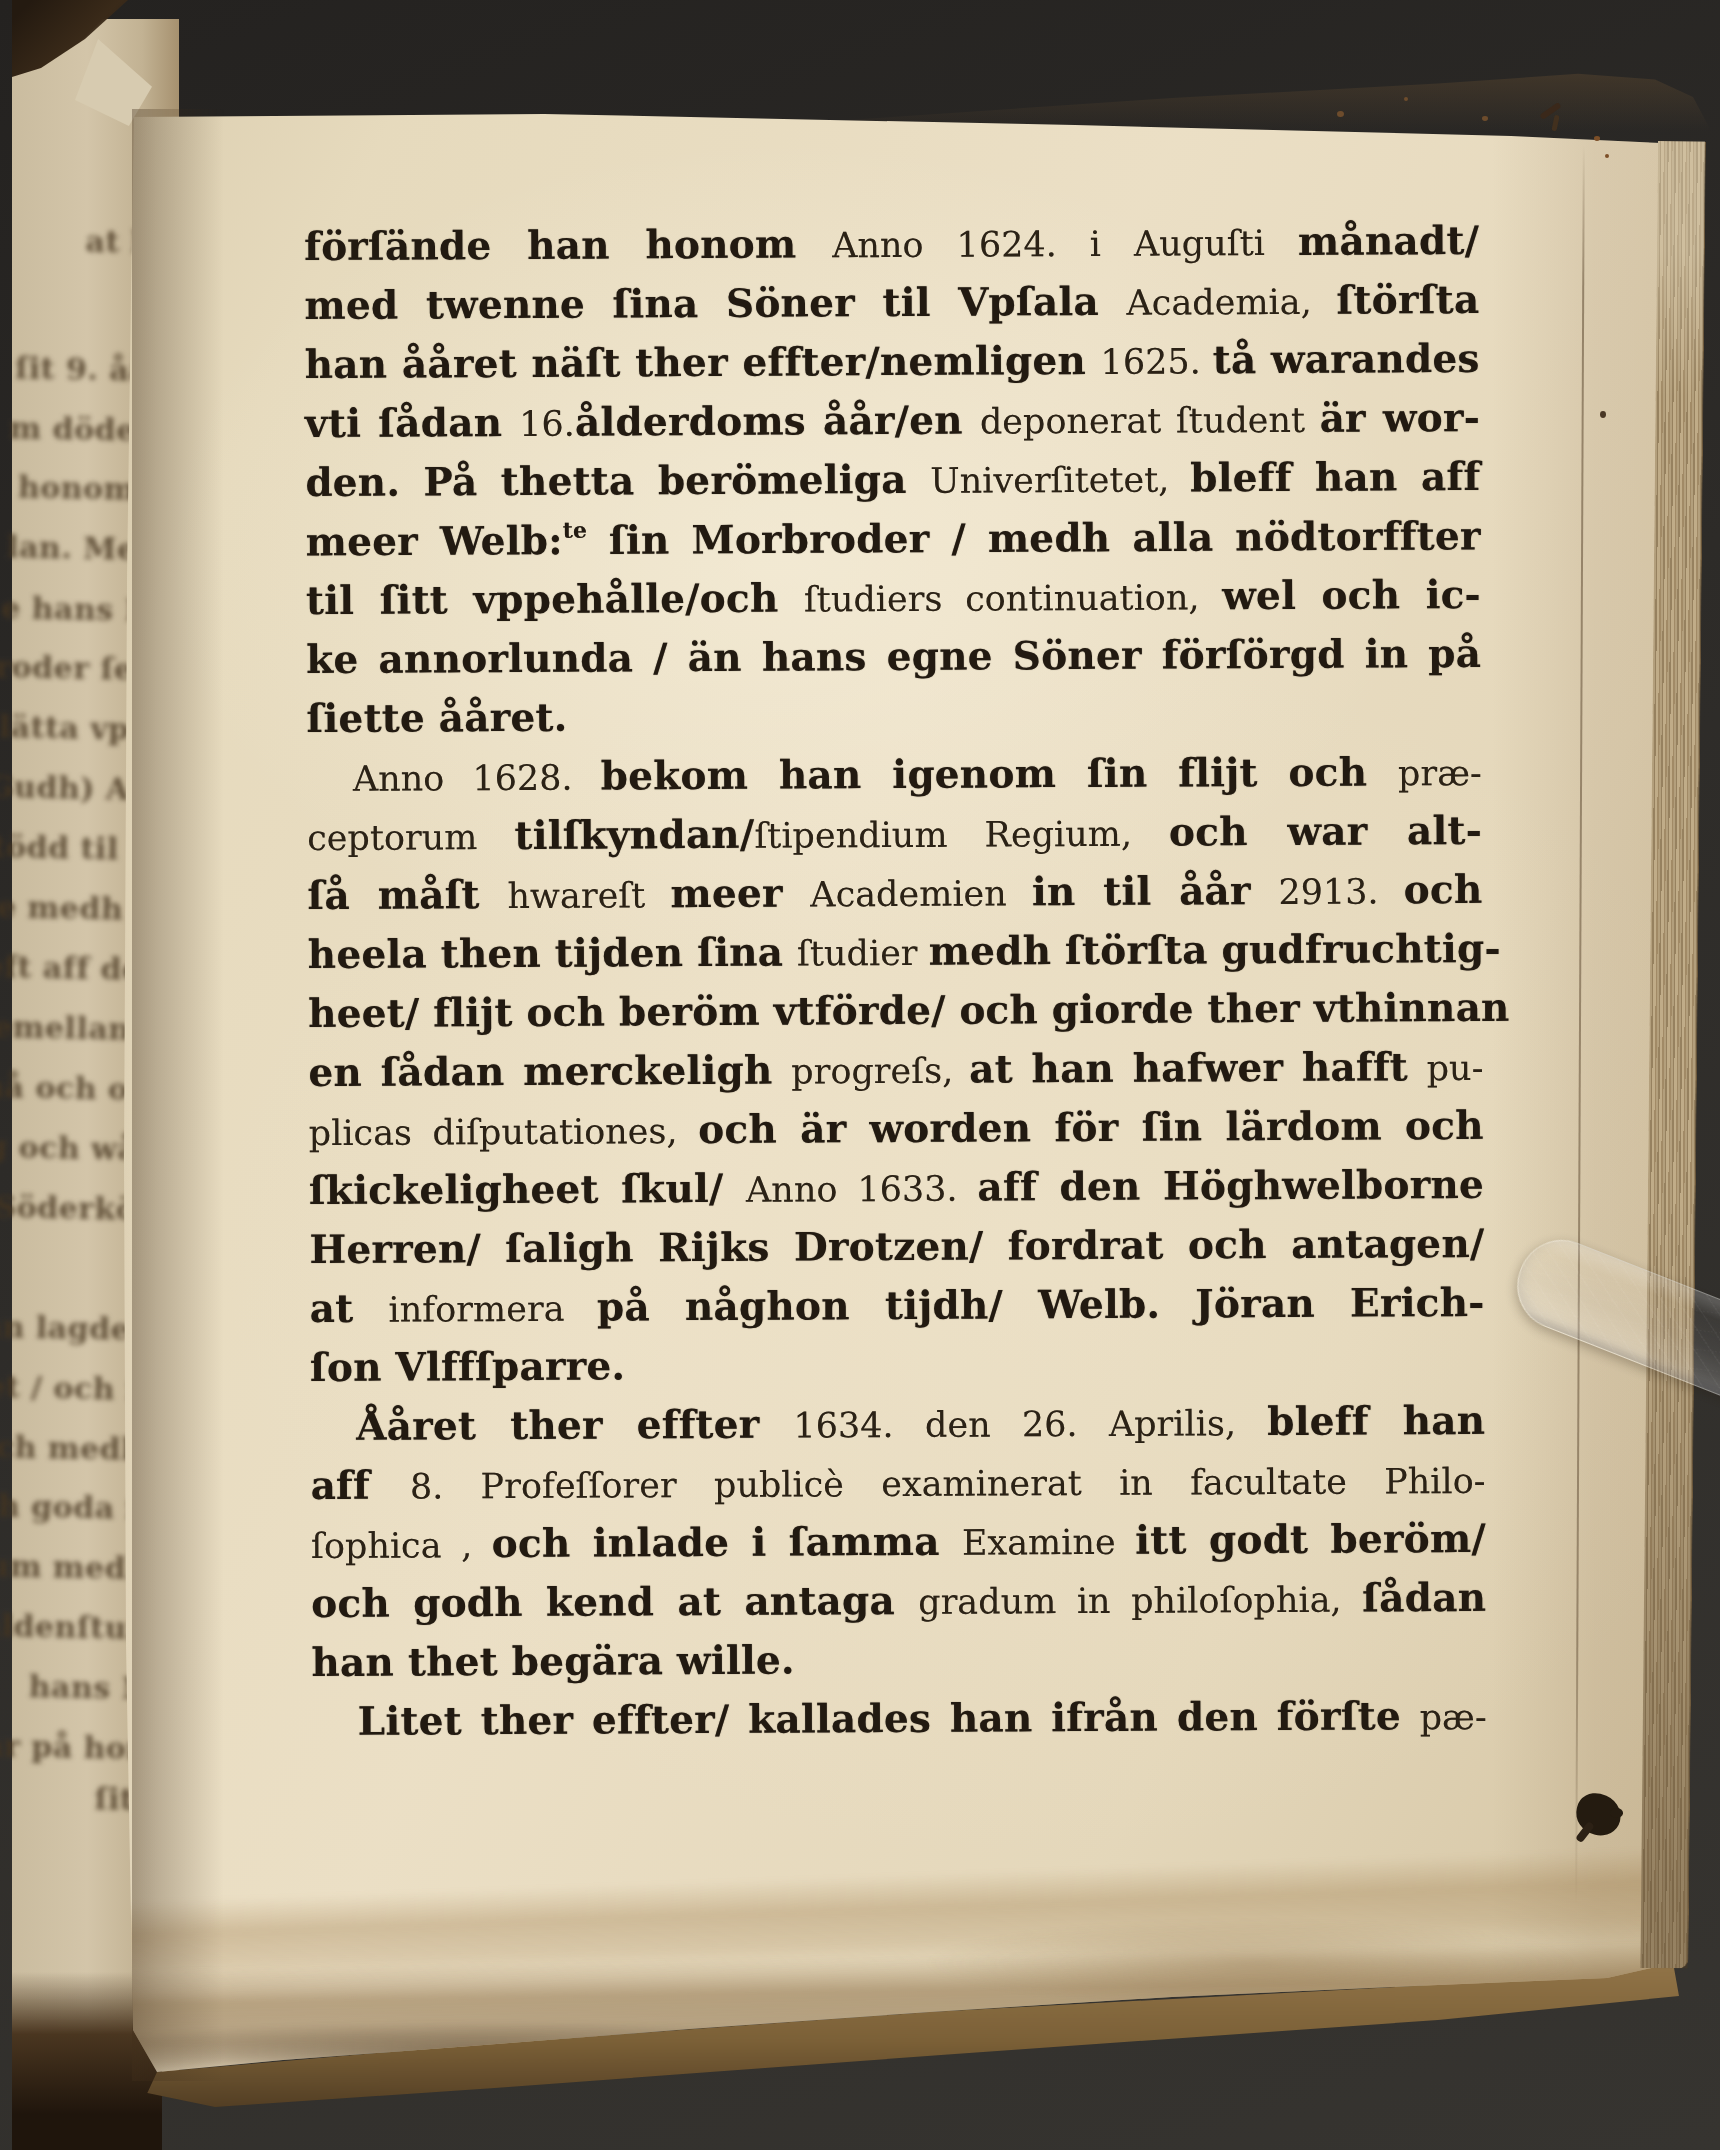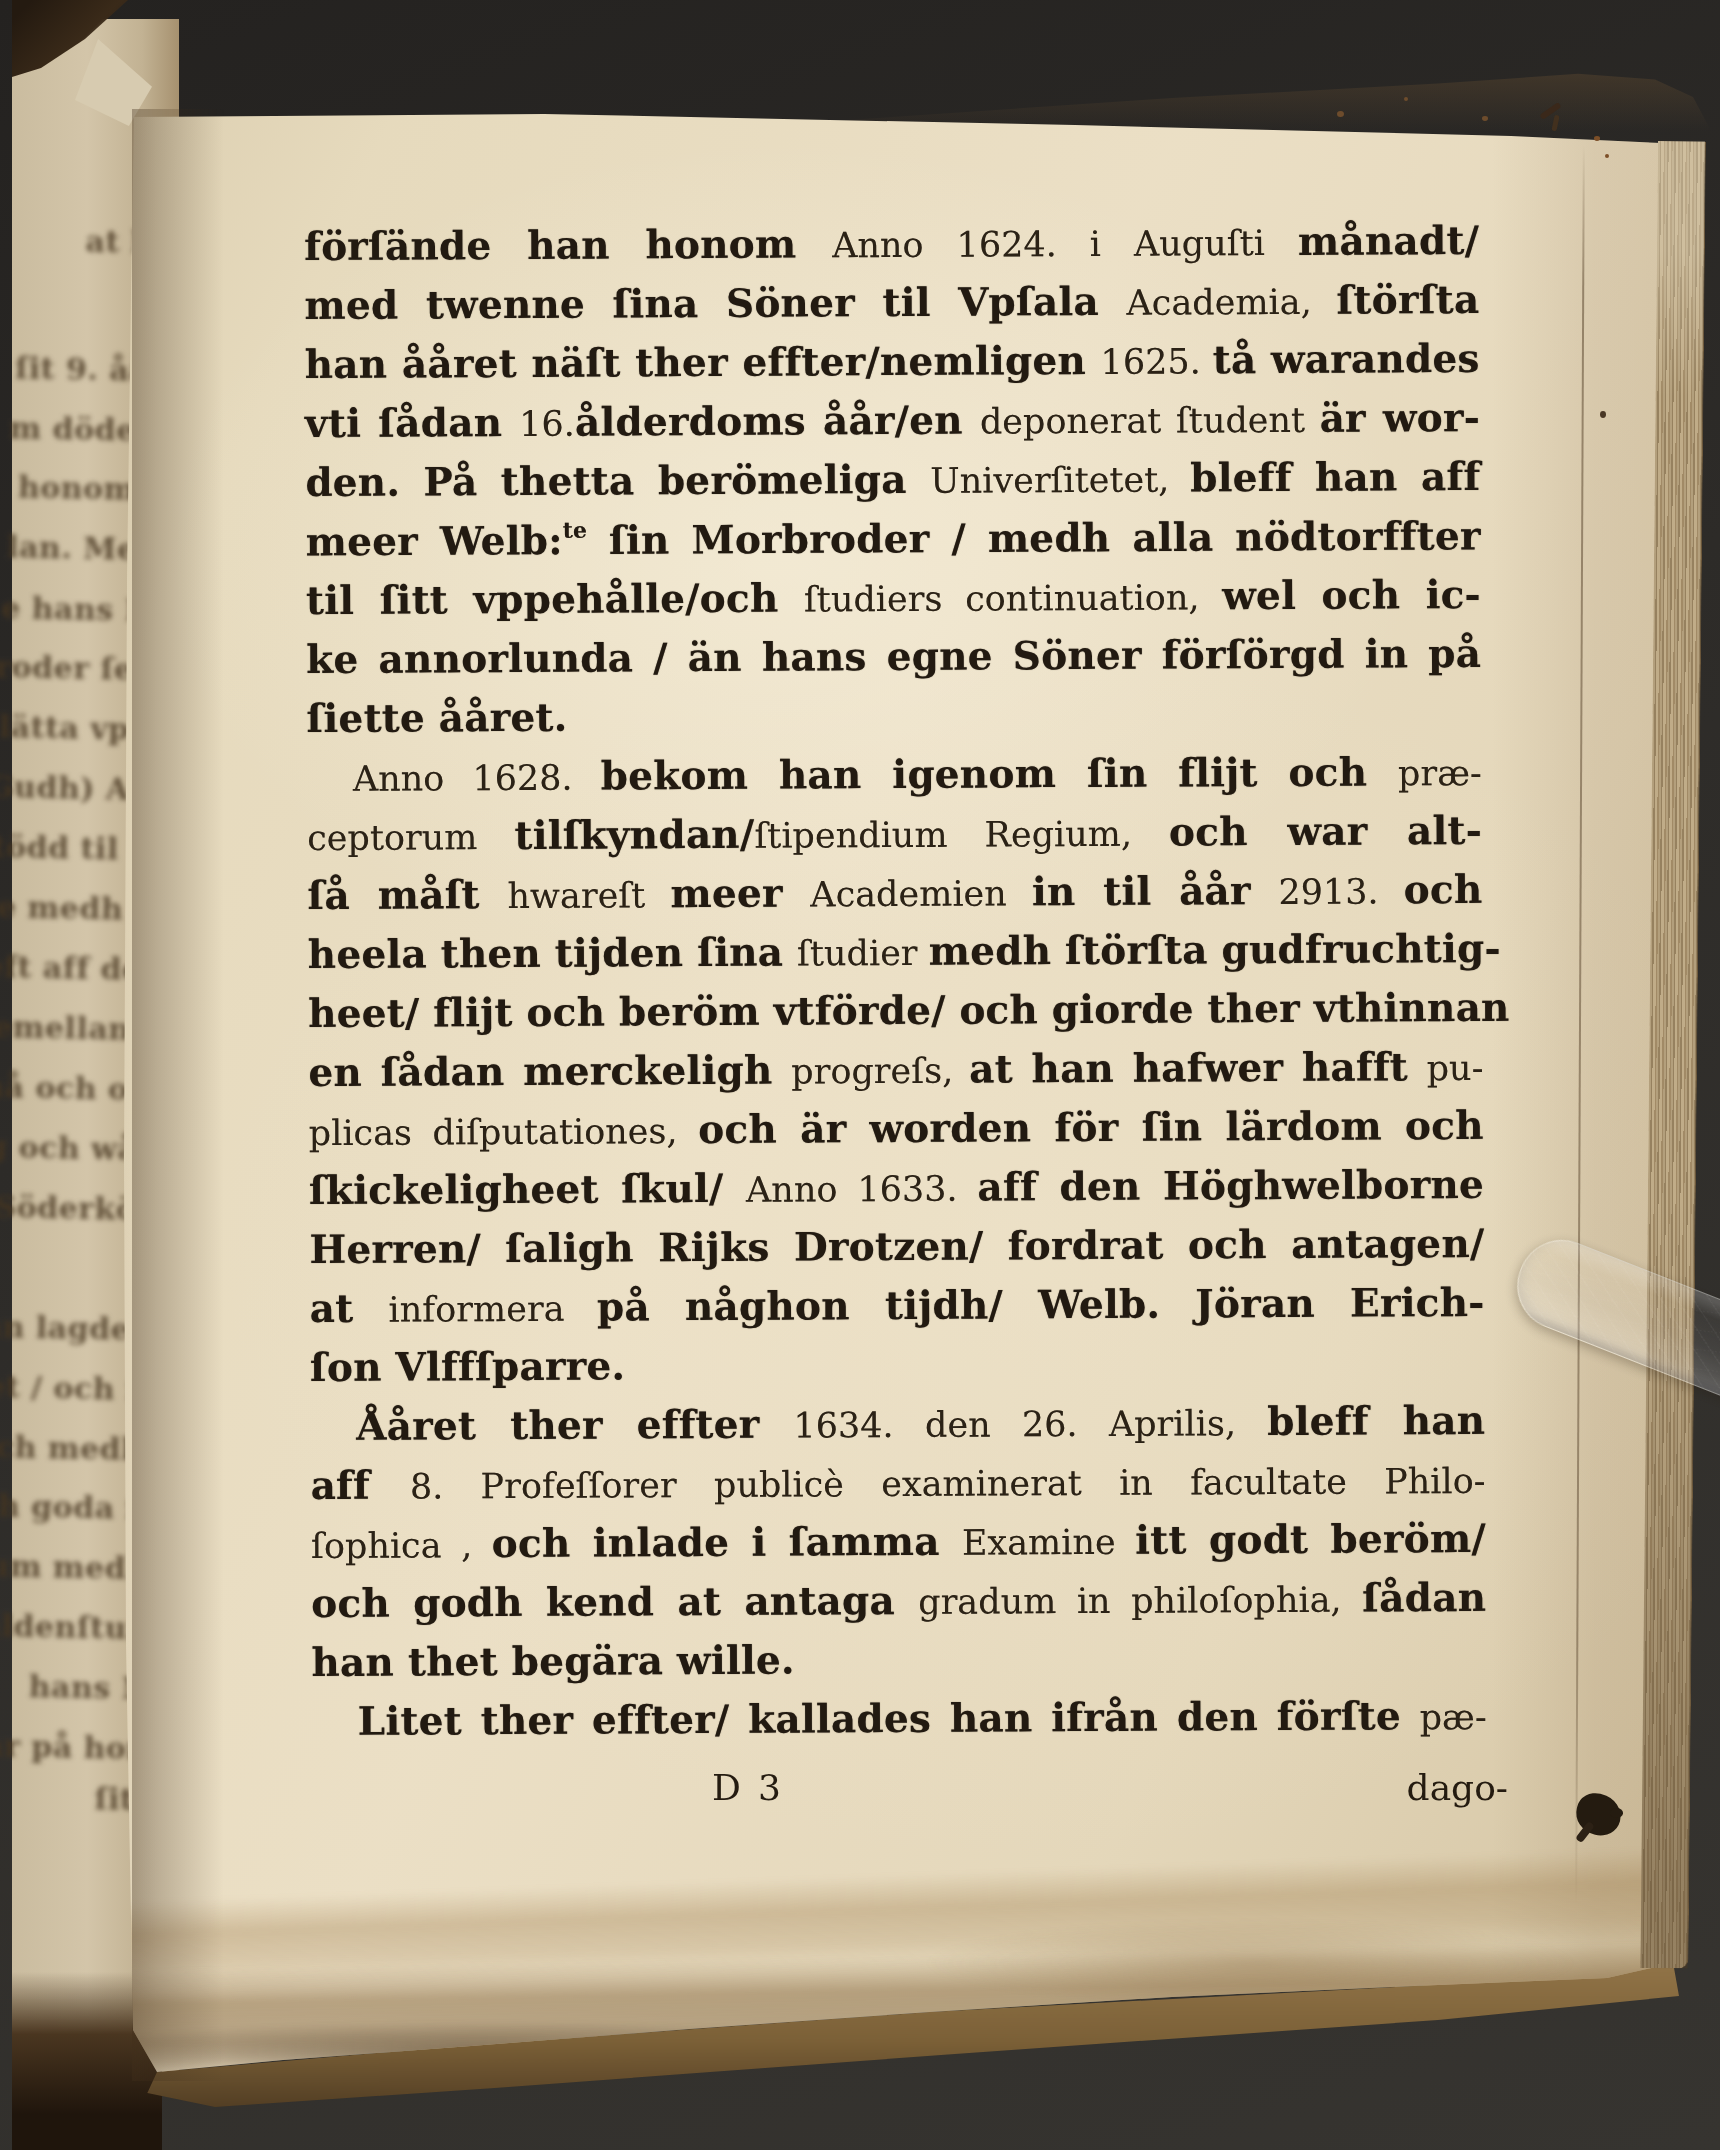--- a/index.html
+++ b/index.html
@@ -177,24 +177,20 @@
       <div class="line just"><span class="seg-f">at </span><span class="seg-r">informera </span><span class="seg-f">på någhon tijdh/ Welb. Jöran Erich-</span></div>
       <div class="line"><span class="seg-f">ſon Vlffſparre.</span></div>
       <div class="line ind just"><span class="seg-f">Ååret ther effter </span><span class="seg-r">1634. den 26. Aprilis, </span><span class="seg-f">bleff han</span></div>
       <div class="line just"><span class="seg-f">aff </span><span class="seg-r">8. Profeſſorer publicè examinerat in facultate Philo-</span></div>
       <div class="line just"><span class="seg-r">ſophica , </span><span class="seg-f">och inlade i ſamma </span><span class="seg-r">Examine </span><span class="seg-f">itt godt beröm/</span></div>
       <div class="line just"><span class="seg-f">och godh kend at antaga </span><span class="seg-r">gradum in philoſophia, </span><span class="seg-f">ſådan</span></div>
       <div class="line"><span class="seg-f">han thet begära wille.</span></div>
       <div class="line ind just"><span class="seg-f">Litet ther effter/ kallades han ifrån den förſte </span><span class="seg-r">pæ-</span></div>
     </div>
 
-  <div id="sigrow" class="abs">
-    <span id="signature">D 3</span>
-    <span id="catchword">dago-</span>
-  </div>
 
   <div id="crease" class="abs"></div>
   <div id="fore-edge" class="abs"></div>
   <div id="hook-mark" class="abs"></div>
   <div id="hook-mark2" class="abs"></div>
   <div class="rust" style="left:1582px;top:136px;width:5.8px;height:4.8px;"></div>
   <div class="rust" style="left:1593px;top:154px;width:4.4px;height:4.4px;"></div>
   <div id="margin-speck" class="abs"></div>
   <div id="ink-blot" class="abs"></div>
   <div id="ink-blot-dot" class="abs"></div>

